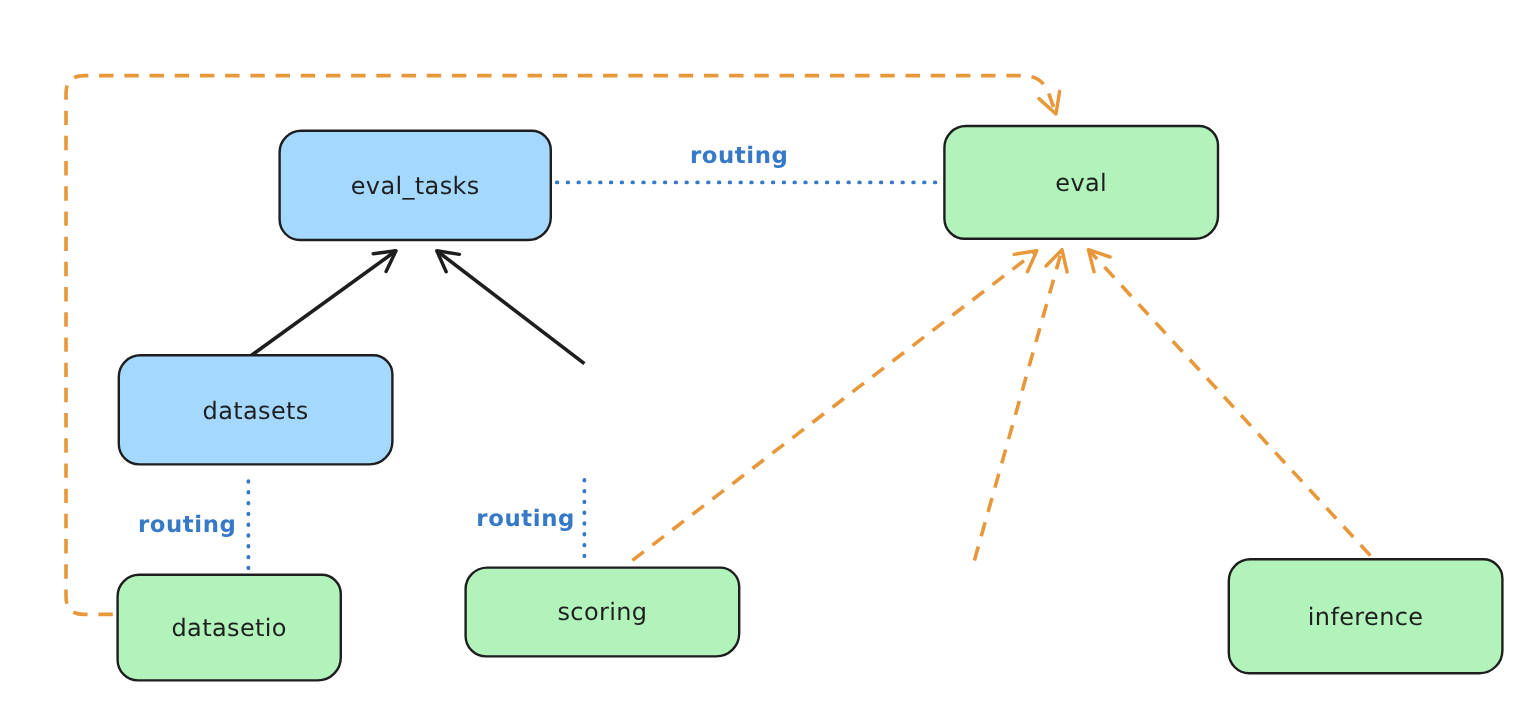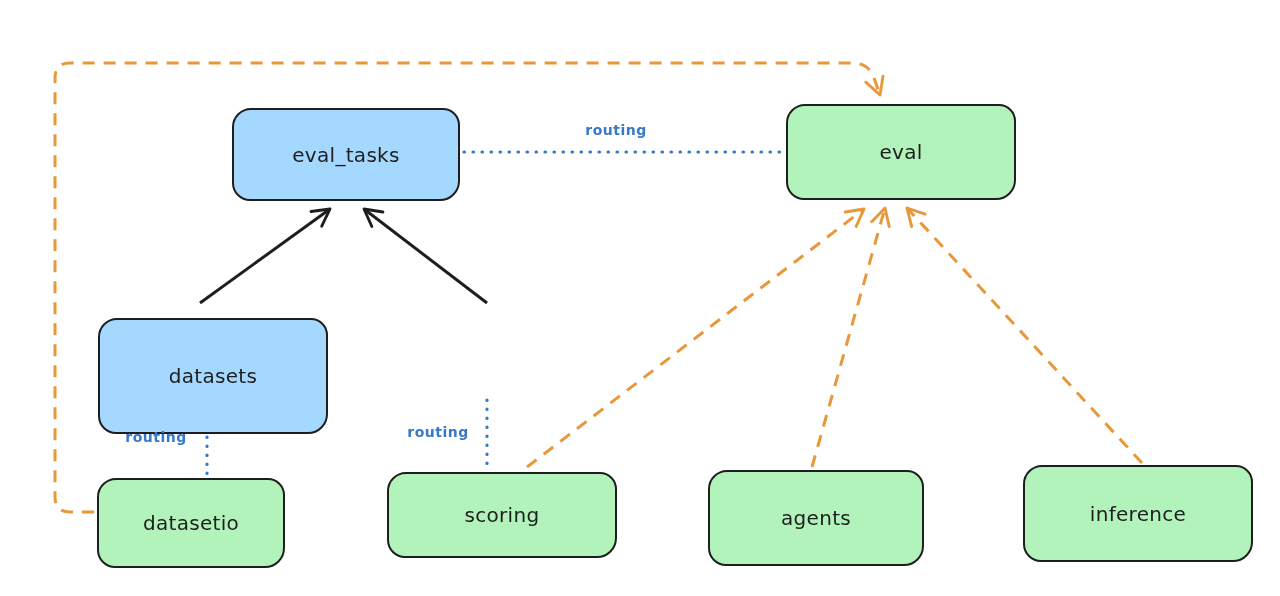--- a/index.html
+++ b/index.html
@@ -31,21 +31,21 @@
     color: var(--stroke, #1e1e1e);
     letter-spacing: 0.3px;
   }
   .node-blue  { background: var(--blue-fill, #a5d8ff); }
   .node-green { background: var(--green-fill, #b2f2bb); }
 
   .edge-label {
     position: absolute;
     transform: translate(-50%, -50%);
     color: var(--routing-blue, #3579c8);
-    font-size: 14px;
+    font-size: 19px;
     font-weight: 600;
     letter-spacing: 0.5px;
     white-space: nowrap;
   }
 
   .edge-black  { stroke: var(--stroke, #1e1e1e); stroke-width: 3; fill: none; }
   .edge-dotted { stroke: var(--routing-blue, #3579c8); stroke-width: 3.2; fill: none;
                  stroke-dasharray: 0.5 8.5; stroke-linecap: round; }
   .edge-orange { stroke: var(--orange, #e8973a); stroke-width: 3; fill: none;
                  stroke-dasharray: 12 9; stroke-linecap: butt; }
@@ -81,36 +81,33 @@
   </svg>
 
   <div class="node node-green" style="left:786px; top:104px; width:230px; height:96px;">
     <span>eval</span>
   </div>
 
   <div class="node node-blue" style="left:232px; top:108px; width:228px; height:93px;">
     <span>eval_tasks</span>
   </div>
 
-  <div class="node node-blue" style="left:98px; top:318px; width:230px; height:116px;">
+  <div class="node node-blue" style="left:98px; top:295px; width:230px; height:93px;">
     <span>datasets</span>
   </div>
 
 
   <div class="node node-green" style="left:97px; top:478px; width:188px; height:90px;">
     <span>datasetio</span>
   </div>
 
-  <div class="node node-green" style="left:387px; top:472px; width:230px; height:86px;text-align:right;">
+  <div class="node node-green" style="left:387px; top:472px; width:230px; height:76px;text-align:right;">
     <span>scoring</span>
   </div>
 
-  <div class="node node-green" style="left:708px; top:470px; width:216px; height:96px;">
-    <span>agents</span>
-  </div>
 
   <div class="node node-green" style="left:1023px; top:465px; width:230px; height:97px;">
     <span>inference</span>
   </div>
 
   <span class="edge-label" style="left:616px; top:130px;">routing</span>
   <span class="edge-label" style="left:156px; top:437px;">routing</span>
   <span class="edge-label" style="left:438px; top:432px;">routing</span>
 
 </div>

